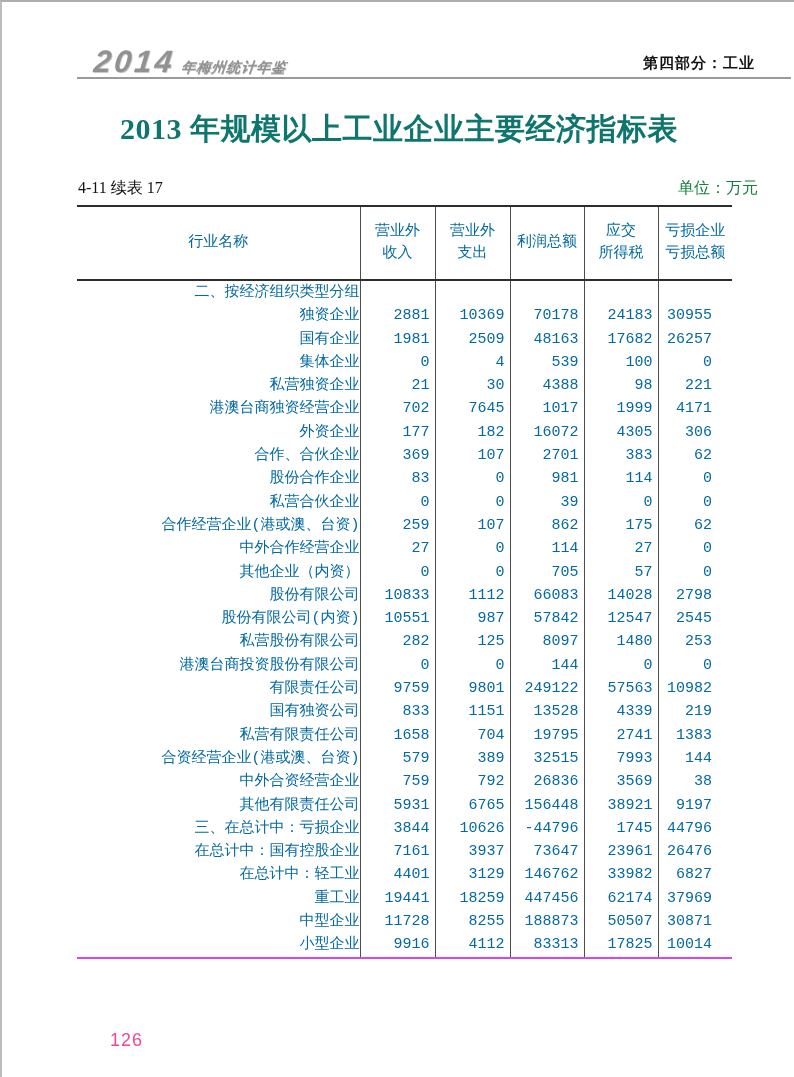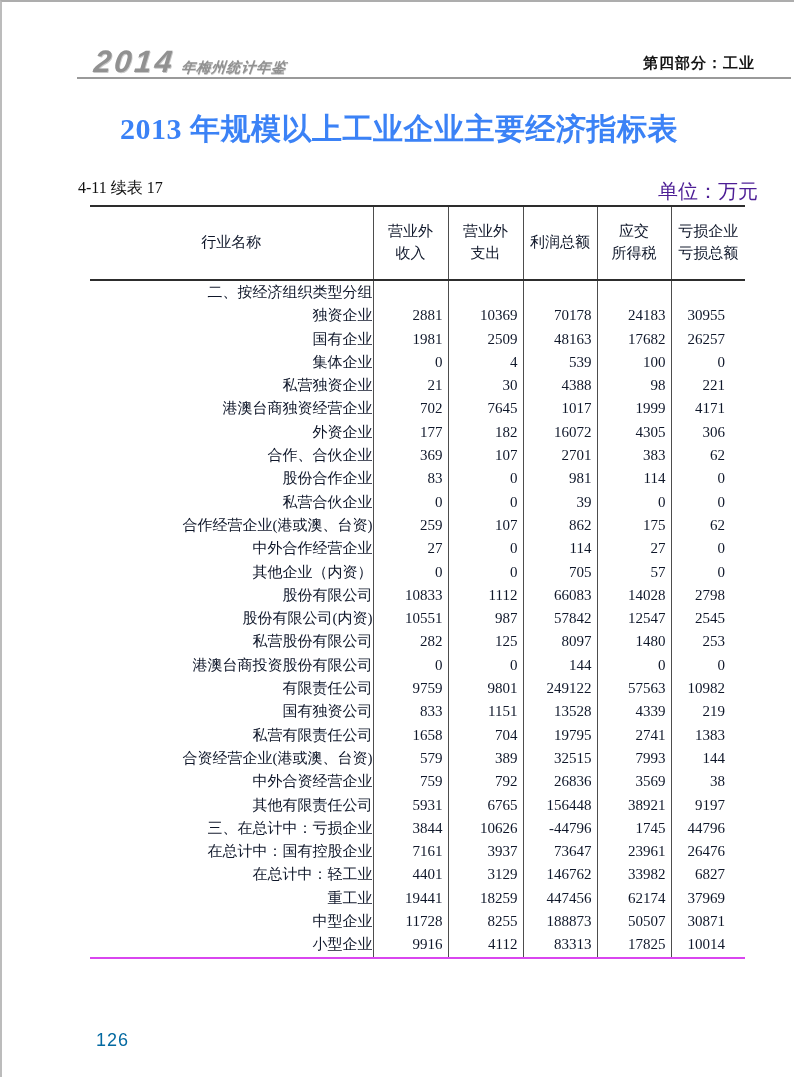--- a/index.html
+++ b/index.html
@@ -44,40 +44,41 @@
   .section-label {
     position: absolute; top: 52px; right: 39px;
     font-family: Liberation Serif, serif;
     font-weight: bold; font-size: 15px; color: #141414;
     letter-spacing: 1px;
   }
   
   .page-title {
     position: absolute; top: 107px; left: 2px; right: 0;
     text-align: center;
-    font-size: 30px; font-weight: bold; color: #3b82f6;
+    font-size: 30px; font-weight: bold; color: #0f766e;
     letter-spacing: 0.5px;
     white-space: nowrap;
   }
   .subhead-left {
     position: absolute; top: 176px; left: 76px;
     font-size: 16px; color: #111;
   }
   .subhead-right {
     position: absolute; top: 176px; right: 36px;
-    font-size: 20px; color: #4c1d95;
+    font-size: 16px; color: #15803d;
   }
   
   .data-table {
-    position: absolute; left: 88px; top: 203px;
+    position: absolute; left: 75px; top: 203px;
     width: 655px;
     border-collapse: collapse;
     table-layout: fixed;
     font-size: 15px;
-    color: #0f172a;
+    color: #0369a1;
+    font-family: Liberation Mono, monospace;
   }
   .data-table th, .data-table td { padding: 0; font-weight: normal; }
   .data-table thead th {
     border-top: 2px solid #2d2d2d;
     border-bottom: 2px solid #2d2d2d;
     height: 74px;
     text-align: center;
     vertical-align: middle;
     white-space: pre-line;
     line-height: 1.45;
@@ -93,23 +94,23 @@
   .data-table tbody tr:last-child td { border-bottom: 2px solid #d946ef; }
   .data-table td.name { text-align: right; }
   .data-table td.num  { text-align: right; padding-right: 5px; }
   .data-table td.num.last { padding-right: 20px; }
   .indent-0 { padding-left: 3px !important; }
   .indent-1 { padding-left: 25px !important; }
   .indent-2 { padding-left: 47px !important; }
   .indent-3 { padding-left: 100px !important; }
   
   .page-number {
-    position: absolute; left: 94px; top: 1028px;
+    position: absolute; left: 108px; top: 1028px;
     font-family: "Liberation Sans", sans-serif;
-    font-size: 18px; color: #0369a1; letter-spacing: 1px;
+    font-size: 18px; color: #ec4899; letter-spacing: 1px;
   }
 </style>
 </head>
 <body>
 
 <div class="page">
 
   <div class="running-header">
     <div class="logo">
       <span class="logo-year">2014</span><span class="logo-text">年梅州统计年鉴</span>

